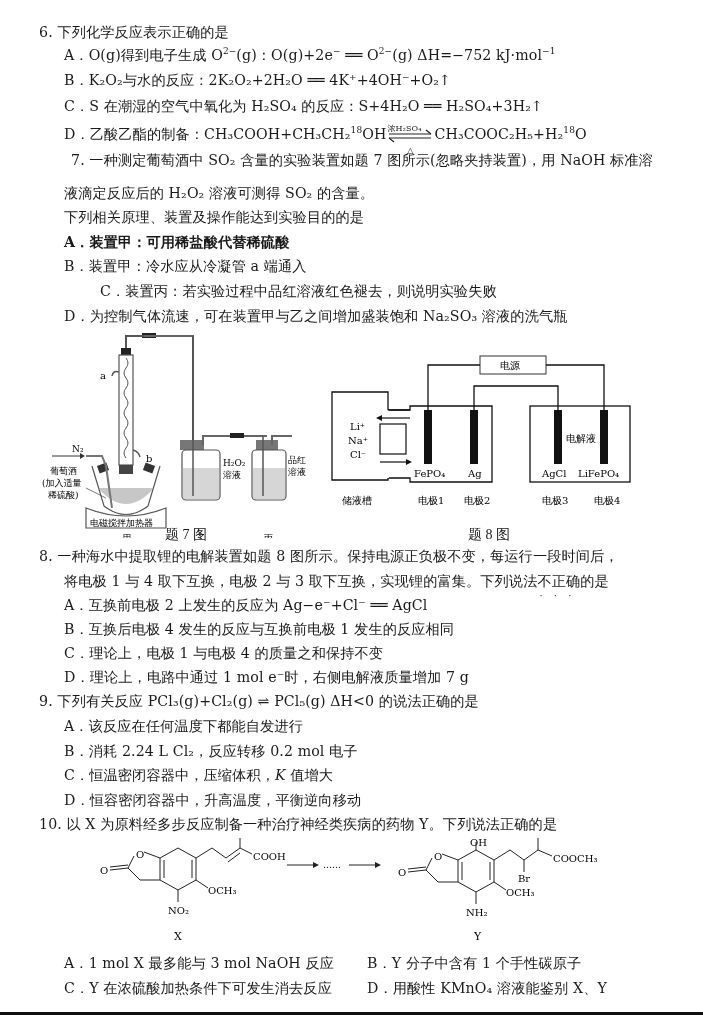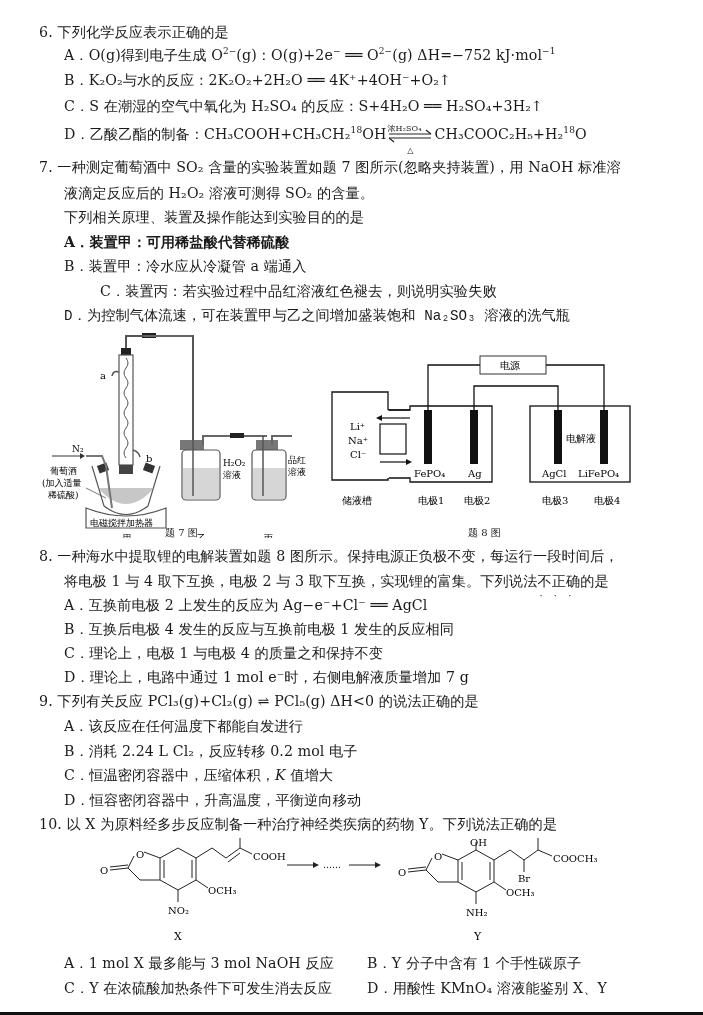--- a/index.html
+++ b/index.html
@@ -7,21 +7,21 @@
          font-family:"DejaVu Serif","Liberation Serif",serif; color:#1a1a1a; }
   .page { position:absolute; left:0; top:0; width:573px; height:1015px; }
   .line { position:absolute; font-size:14.2px; white-space:nowrap; line-height:20px; letter-spacing:0.1px; }
   .q { left:39px; }
   .opt { left:64px; }
   .cont { left:64px; }
   sup { font-size:9px; vertical-align:6px; line-height:0; }
   .italic { font-style:italic; }
   .dotted { position:relative; }
   .dotted::after { content:"· · ·"; position:absolute; left:2px; top:13px; font-size:10px; letter-spacing:4px; }
-  .cap { position:absolute; font-size:10px; white-space:nowrap; }
+  .cap { position:absolute; font-size:14px; white-space:nowrap;font-family:Liberation Serif, serif; }
   .eqarrow { display:inline-block; position:relative; width:46px; height:14px; vertical-align:middle; margin:0 1px; }
   .eqarrow .top { position:absolute; left:0; right:16px; top:-9px; font-size:8px; text-align:center; }
   .eqarrow .bot { position:absolute; left:0; right:0; top:13px; font-size:8px; text-align:center; }
   .bottom-bar { position:absolute; left:0; top:1012px; width:703px; height:3px; background:#111; }
   svg text { font-family:"DejaVu Serif","Liberation Serif",serif; }
 </style>
 </head>
 <body>
 
 <div class="page">
@@ -38,27 +38,27 @@
   </div>
   <div class="line opt" style="top:124px;">
     <span>D．</span><span>乙酸乙酯的制备：CH₃COOH+CH₃CH₂</span><sup>18</sup><span>OH</span><span class="eqarrow"><span class="top">浓H₂SO₄</span><svg width="46" height="14" viewBox="0 0 46 14">
           <line x1="2" y1="5" x2="44" y2="5" stroke="#222" stroke-width="1.2"></line>
           <polyline points="39,1 44,5" fill="none" stroke="#222" stroke-width="1.2"></polyline>
           <line x1="2" y1="9" x2="44" y2="9" stroke="#222" stroke-width="1.2"></line>
           <polyline points="7,13 2,9" fill="none" stroke="#222" stroke-width="1.2"></polyline>
         </svg><span class="bot">△</span></span><span>CH₃COOC₂H₅+H₂</span><sup>18</sup><span>O</span>
   </div>
 
-  <div class="line q" style="top:157px;">7. 一种测定葡萄酒中 SO₂ 含量的实验装置如题 7 图所示(忽略夹持装置)，用 NaOH 标准溶</div>
+  <div class="line q" style="top:150px;margin-left:32px;">7. 一种测定葡萄酒中 SO₂ 含量的实验装置如题 7 图所示(忽略夹持装置)，用 NaOH 标准溶</div>
   <div class="line cont" style="top:207px;">下列相关原理、装置及操作能达到实验目的的是</div>
   <div class="line cont" style="top:183px;">液滴定反应后的 H₂O₂ 溶液可测得 SO₂ 的含量。</div>
   <div class="line opt" style="top:232px;font-weight:bold;">A．装置甲：可用稀盐酸代替稀硫酸</div>
   <div class="line opt" style="top:256px;">B．装置甲：冷水应从冷凝管 a 端通入</div>
   <div class="line opt" style="top:281px;margin-left:36px;">C．装置丙：若实验过程中品红溶液红色褪去，则说明实验失败</div>
-  <div class="line opt" style="top:306px;font-family:Liberation Mono, monospace;">D．为控制气体流速，可在装置甲与乙之间增加盛装饱和 Na₂SO₃ 溶液的洗气瓶</div>
+  <div class="line opt" style="top:306px;">D．为控制气体流速，可在装置甲与乙之间增加盛装饱和 Na₂SO₃ 溶液的洗气瓶</div>
 
   <svg style="position:absolute;left:40px;top:328px;" width="270" height="210" viewBox="0 0 270 210">
 
     <polyline points="86,22 86,8 152,8" fill="none" stroke="#555" stroke-width="2"></polyline>
     <rect x="102" y="5" width="14" height="5" fill="#222"></rect>
     <polyline points="116,8 152,8 152,8 152,8" fill="none" stroke="#555" stroke-width="2"></polyline>
     <polyline points="86,8 152,8 154,8 154,8" fill="none" stroke="#555" stroke-width="2"></polyline>
     <polyline points="120,8 150,8 150,8" fill="none" stroke="#555" stroke-width="2"></polyline>
     <polyline points="104,8 153,8" fill="none" stroke="#666" stroke-width="2"></polyline>
     <polyline points="153,8 153,112" fill="none" stroke="#555" stroke-width="2"></polyline>

